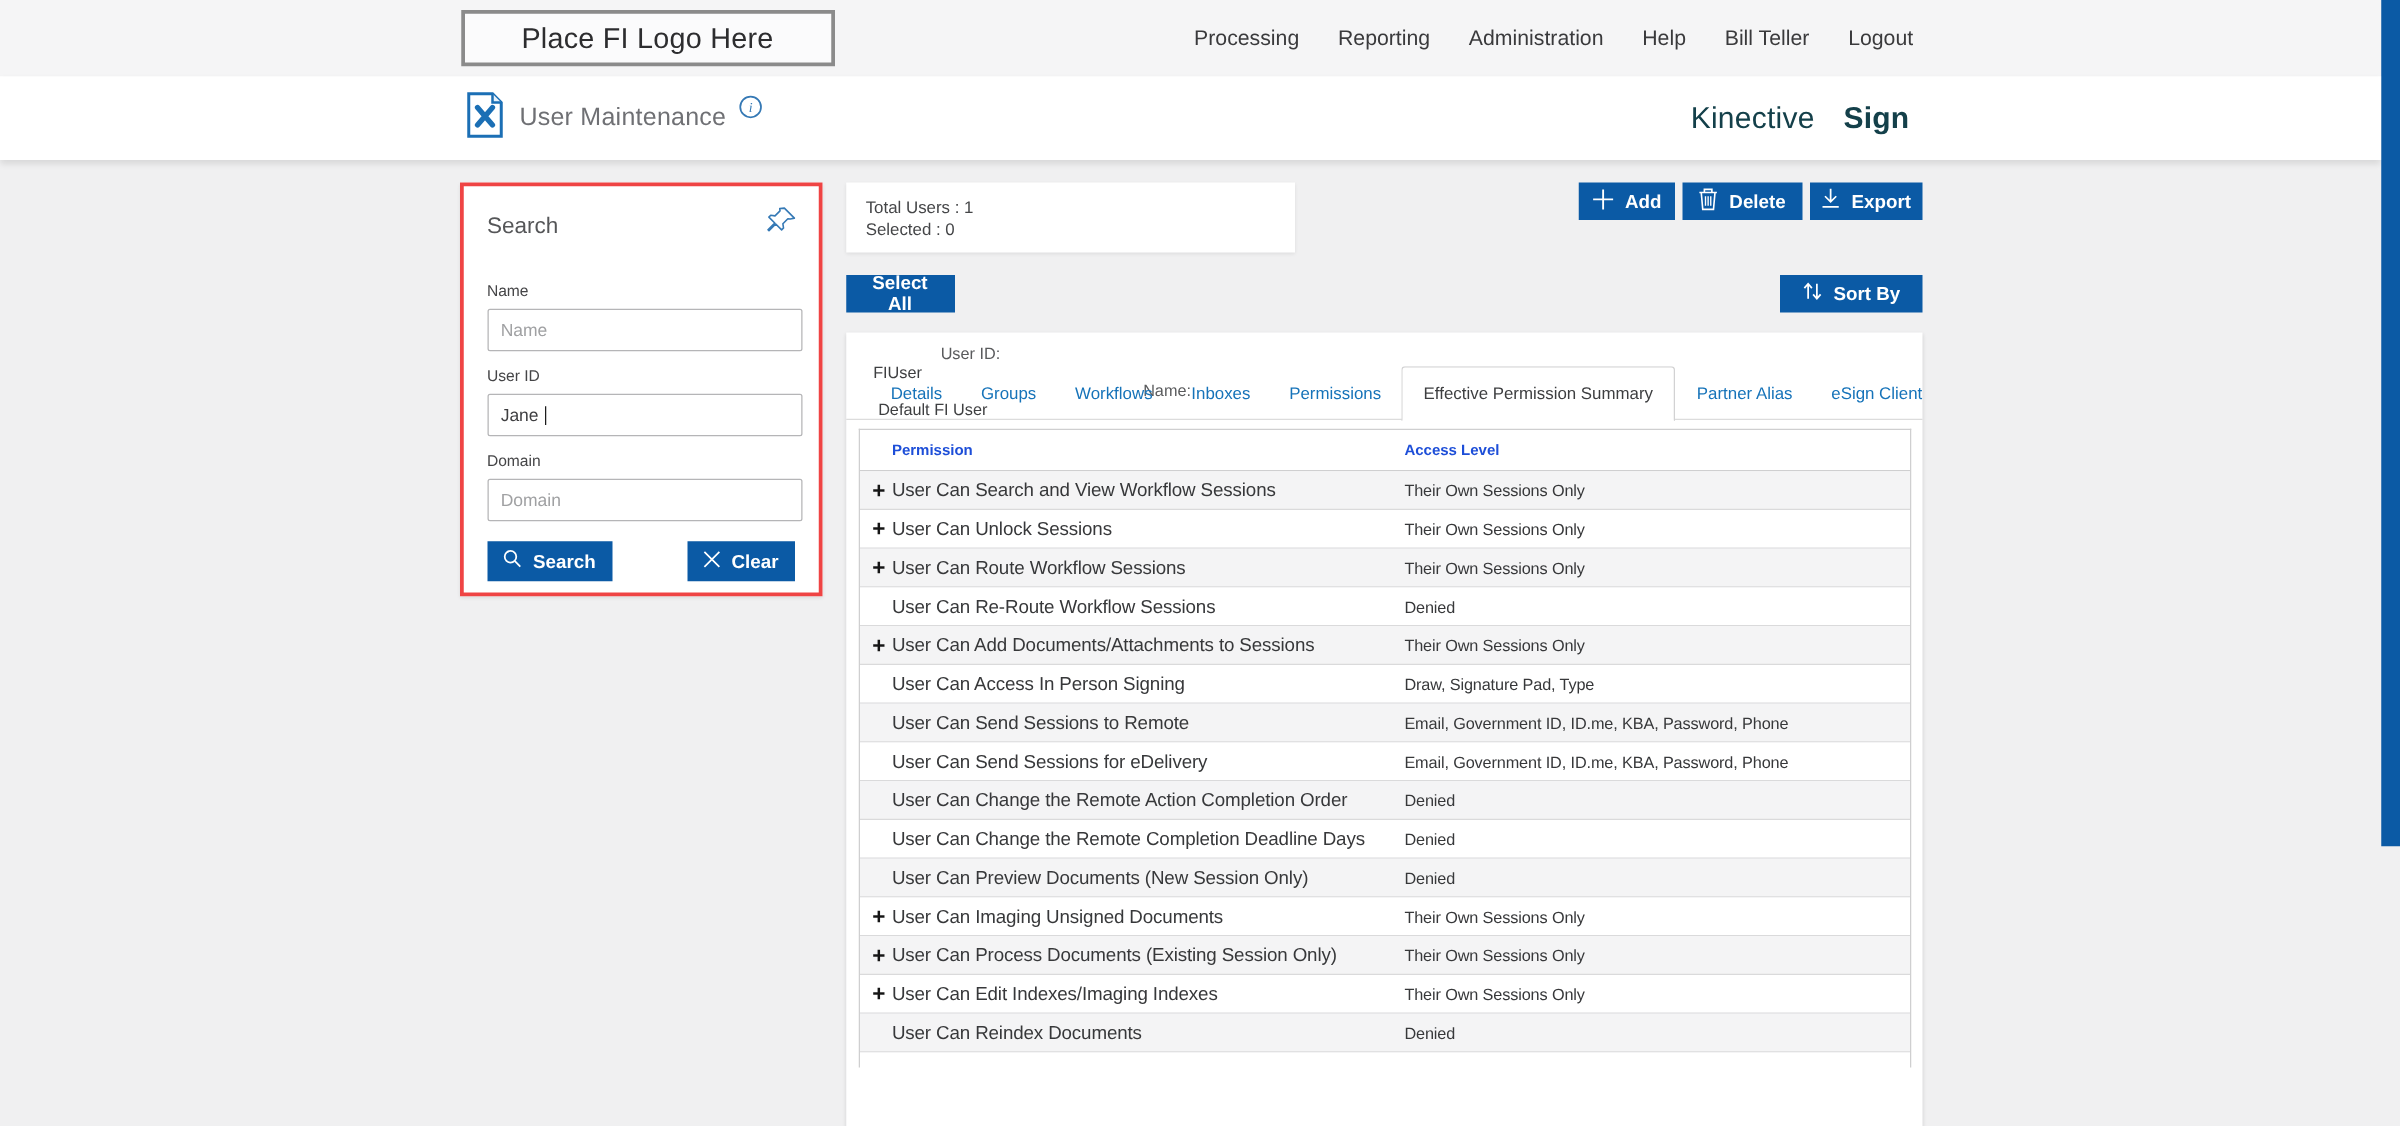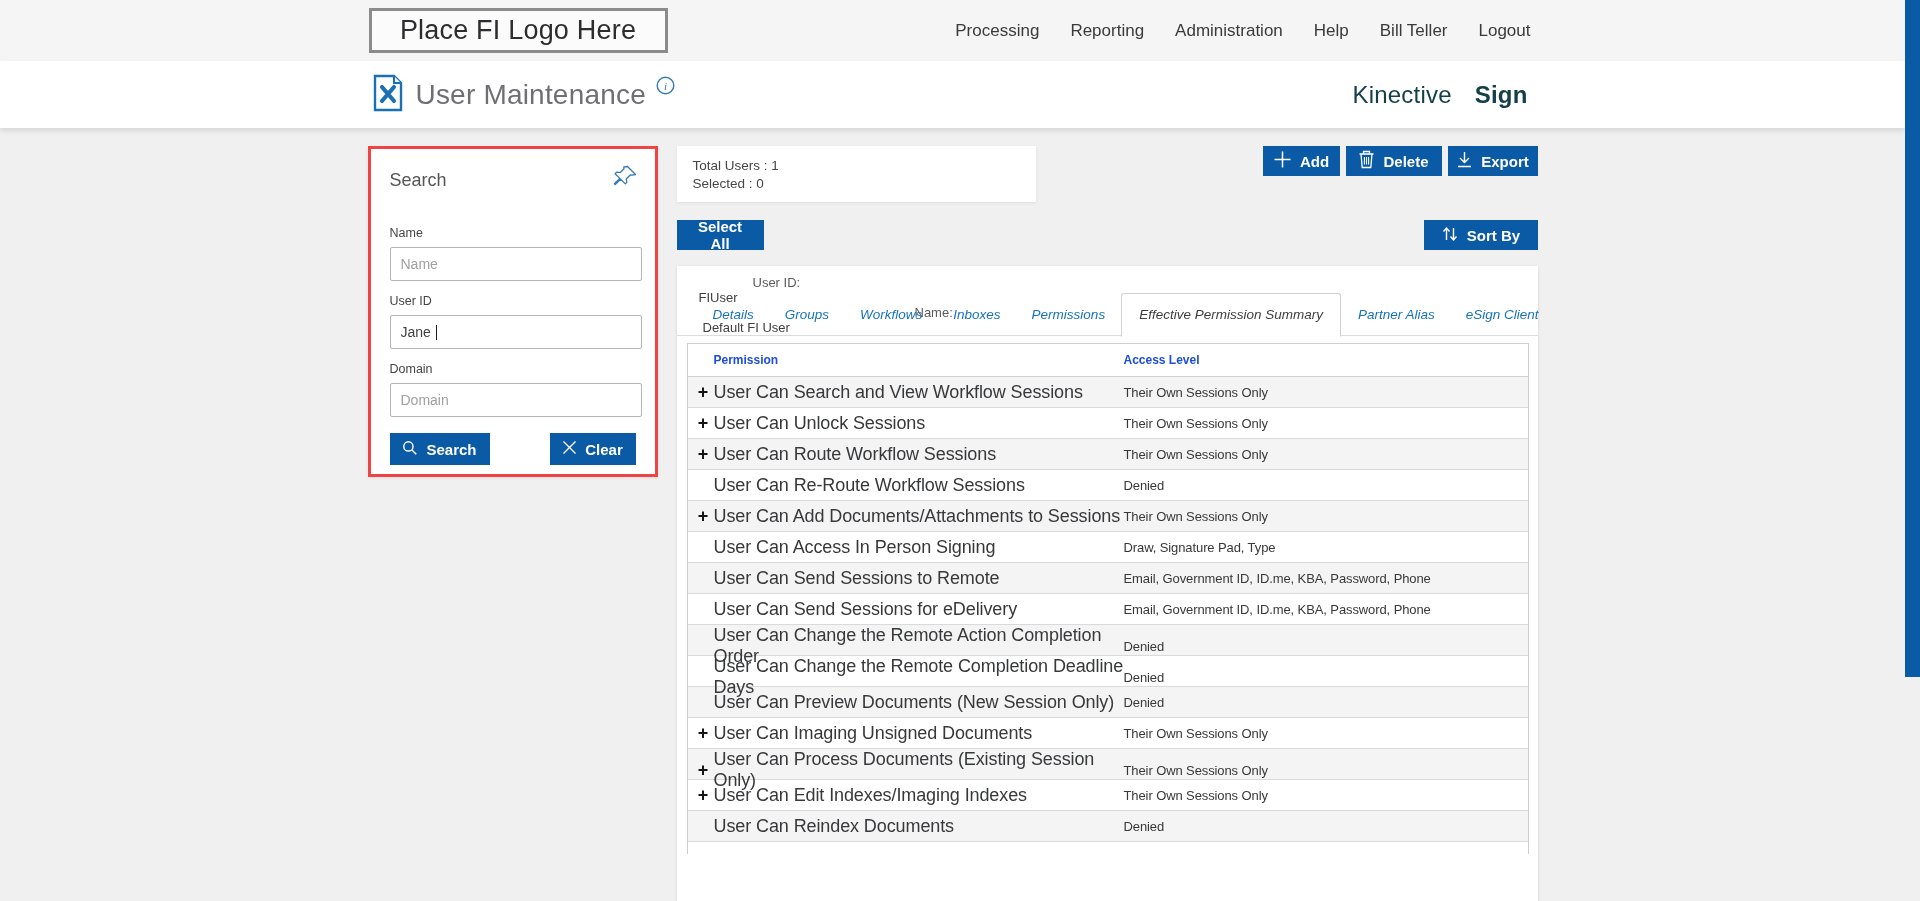--- a/index.html
+++ b/index.html
@@ -7,29 +7,29 @@
   body { font-family:"Liberation Sans", sans-serif; background:#f0f0f1; position:relative; }
 
   .page { position:absolute; left:0; top:0; width:1905px; height:901px; overflow:hidden; }
   .container { width:1170px; margin:0 auto; position:relative; }
 
   
   .topbar { height:61px; background:#f5f5f6; }
   .topbar-inner { height:61px; display:flex; align-items:center; }
   .logo-box { position:absolute; left:1px; top:8px; width:299px; height:45px;
               background:#fbfbfc; border:3px solid #8b8b8b; display:flex; align-items:center; justify-content:center; }
-  .logo-box span { font-size:27px; color:#2d2d2f; letter-spacing:.2px; }
+  .logo-box span { font-size:23px; color:#2d2d2f; letter-spacing:.2px; }
   .topnav { position:absolute; right:7px; top:0; height:61px; display:flex; align-items:center; gap:31px; }
   .topnav a { font-size:17px; color:#3a3a3c; text-decoration:none; cursor:pointer; white-space:nowrap; }
 
   
   .appheader { height:67px; background:#ffffff; box-shadow:0 3px 5px rgba(0,0,0,.10); position:relative; z-index:2; }
   .header-inner { height:67px; display:flex; align-items:center; }
   .title-group { display:flex; align-items:center; margin-left:5px; }
-  .page-title { font-size:28px; font-weight:400; color:#6f7074; margin-left:13px; letter-spacing:.2px; }
+  .page-title { font-size:20px; font-weight:400; color:#6f7074; margin-left:13px; letter-spacing:.2px; }
   .info-badge { margin-left:10px; margin-top:-14px; }
   .brand { position:absolute; right:10px; top:0; height:67px; display:flex; align-items:center; font-size:24px; color:var(--brand,#14404a); letter-spacing:.2px; }
   .brand .b1 { font-weight:400; }
   .brand .b2 { font-weight:700; margin-left:23px; }
 
   
   .body-area { padding-top:18px; }
   .content { display:flex; align-items:flex-start; }
 
   
@@ -63,37 +63,37 @@
   .row2 { display:flex; justify-content:space-between; margin-top:18px; }
 
   
   .user-card { margin-top:16px; background:#fff; box-shadow:0 1px 3px rgba(0,0,0,.12); height:700px; position:relative; }
   .user-meta { padding-top:9px; display:flex; font-size:13px; height:27px;flex-direction:column; }
   .user-meta .lbl { color:#5a5b5d; } .user-meta .val { color:#3e3f41; }
   .um-uid-l { margin-left:76px; } .um-uid-v { margin-left:22px; }
   .um-name-l { margin-left:238px; } .um-name-v { margin-left:26px; }
 
   .tabstrip { height:43px; display:flex; align-items:center; border-bottom:1px solid #dcdcdc; padding-left:36px; }
-  .tab { font-size:13.5px; color:var(--link,#1673b9); cursor:pointer; white-space:nowrap; margin-right:31px;font-style:italic; }
+  .tab { font-size:13.5px; color:var(--link,#1673b9); cursor:pointer; white-space:nowrap; margin-right:31px; }
   .tab.active { color:#3d3e40; background:#fff; border:1px solid #d2d2d3; border-bottom:1px solid #fff;
                 border-radius:3px 3px 0 0; height:44px; margin-bottom:-1px; display:flex; align-items:center;
                 padding:0 17px; margin-right:17px; margin-left:-15px; cursor:default; }
 
   .savecancel { display:flex; justify-content:flex-end; gap:8px; padding-right:45px; margin-top:0px; }
 
   
   .ptable { margin:7px 9px 0 10px; border:1px solid #cfcfd0; border-bottom:none; }
   .trow { display:grid; grid-template-columns:26px 410px 1fr; align-items:center; }
   .thead { height:33px; background:#fff; border-bottom:1px solid #cfcfd0; }
   .thead .hcell { font-size:12px; color:#1d4ed8; font-weight:700; }
   .prow { height:31px; border-bottom:1px solid #dadadb; background:#fff; }
   .prow:nth-child(odd) { background:#f4f4f5; }
   .expander { font-size:18px; font-weight:700; color:#151515; line-height:1; padding-left:5px; cursor:pointer;
               background:none; border:none; font-family:"Liberation Sans",sans-serif; }
-  .pcell { font-size:18px; color:#37383a; letter-spacing:-.1px; }
+  .pcell { font-size:15px; color:#37383a; letter-spacing:-.1px; }
   .acell { font-size:13px; color:#37383a; letter-spacing:-.1px; }
   .prow.partial { height:12px; border-bottom:none; background:#fff; }
 
   .text-cursor { display:inline-block; width:1px; height:15px; background:#1c1c1c; vertical-align:middle; margin-left:1px; }
   .uid-wrap { position:relative; }
   .uid-wrap .text-cursor { position:absolute; left:45px; top:10px; }
 
   
   .scrollbar { position:absolute; right:0; top:0; width:15px; height:901px; background:#f0f0f1; }
   .scroll-thumb { position:absolute; left:0; top:0; width:15px; height:677px; background:var(--accent,#0b5aa5); cursor:pointer; }

